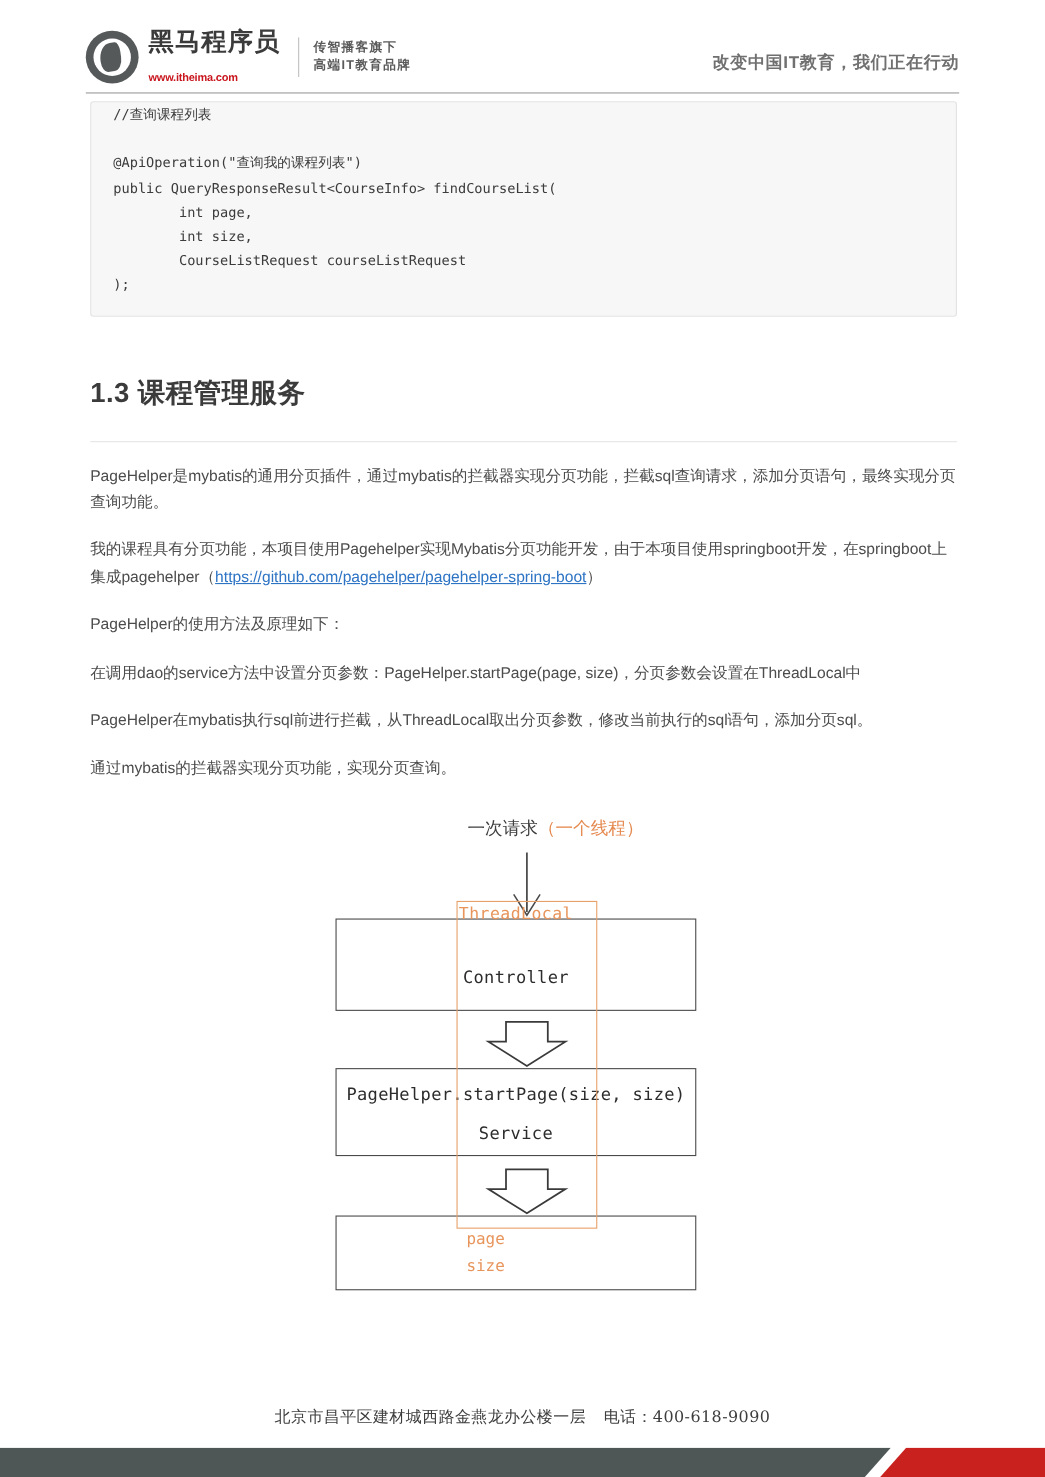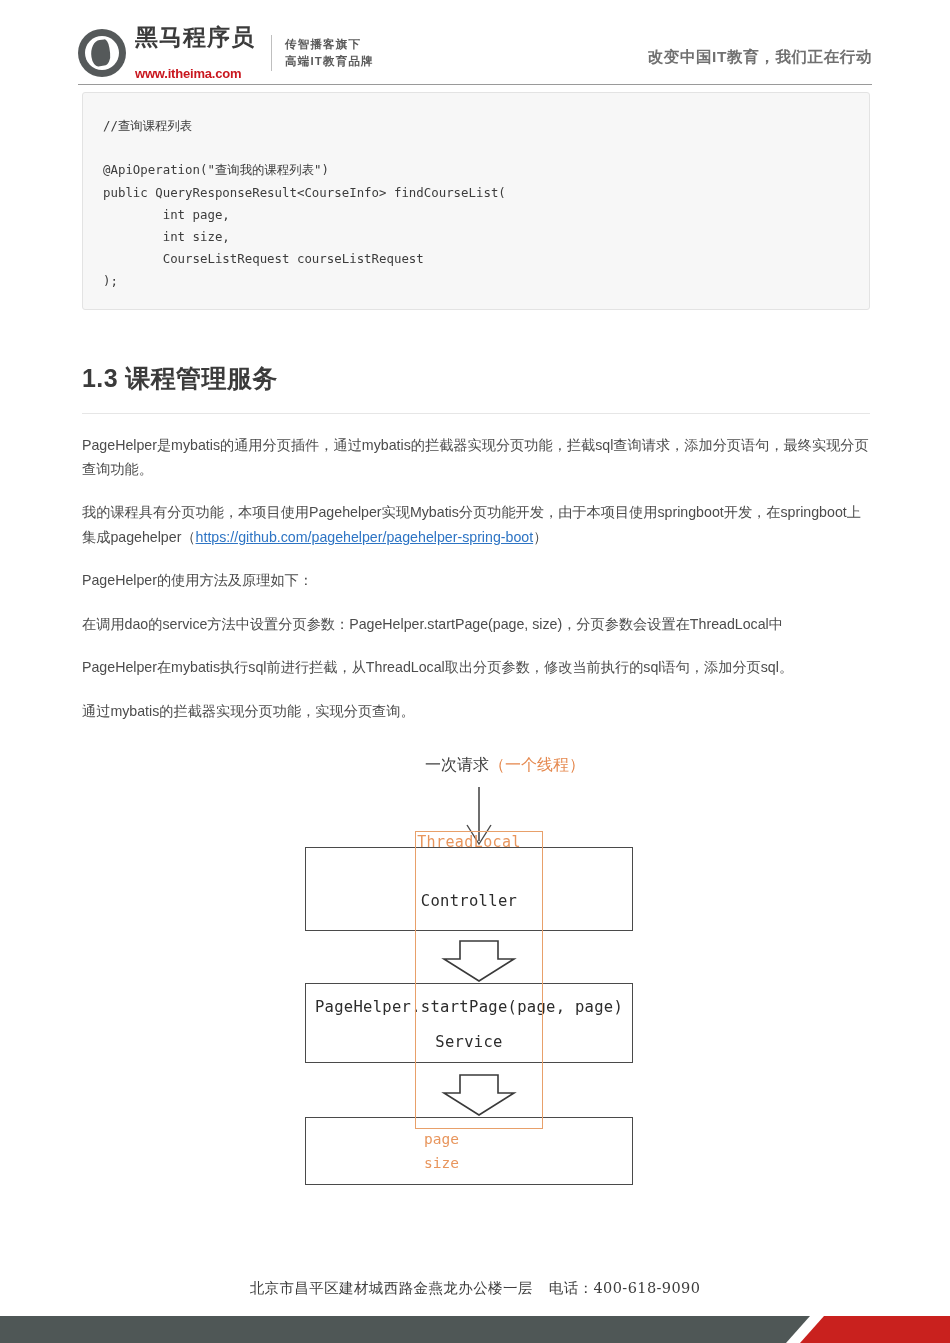--- a/index.html
+++ b/index.html
@@ -62,21 +62,21 @@
     justify-content: center;
     line-height: 1;
   }
   .logo-cn {
     font-size: 23px;
     font-weight: bold;
     color: #3b3b3b;
     letter-spacing: 1px;
   }
   .logo-url {
-    font-size: 13px;
+    font-size: 10px;
     font-weight: bold;
     color: #c9161e;
     letter-spacing: -0.2px;
     margin-top: 18px;
   }
   .logo-sep {
     width: 1px;
     height: 36px;
     background: #bfbfbf;
     margin: 0 13px 0 16px;
@@ -115,37 +115,37 @@
     left: 82px;
     top: 92px;
     width: 788px;
   }
 
   
   .code-block {
     background: #f7f7f7;
     border: 1px solid #e3e3e3;
     border-radius: 3px;
-    padding: 22px 20px 16px 20px;
+    padding: 0 20px 16px 20px;
     margin: 0;
     font-family: "DejaVu Sans Mono", "Liberation Mono", monospace;
     font-size: 12.4px;
     line-height: 1.79;
     color: #3c3c3c;
     white-space: pre;
     overflow: hidden;
   }
 
   
   h2.h-major {
     font-size: 25px;
     font-weight: bold;
     color: #3b3b3b;
     margin: 52px 0 2px 0;
-    padding: 0 0 18px 0;
+    padding: 0 0 28px 0;
     border-bottom: 1px solid #e6e6e6;
     letter-spacing: 0.4px;
   }
   h3.h-minor {
     font-size: 19.5px;
     font-weight: bold;
     color: #3b3b3b;
     margin: 23px 0 0 0;
     letter-spacing: 0.3px;
   }
@@ -342,21 +342,21 @@
     </svg>
 
     <div class="tl-band"></div>
     <div class="tl-label">ThreadLocal</div>
 
     <div class="box box-controller">
       <div class="box-line ctrl-label">Controller</div>
     </div>
 
     <div class="box box-service">
-      <div class="box-line svc-line1">PageHelper.startPage(page, page)</div>
+      <div class="box-line svc-line1">PageHelper.startPage(size, size)</div>
       <div class="box-line svc-line2">Service</div>
     </div>
 
     <div class="box box-dao">
       <div class="dao-kv dao-kv-page">page</div>
       <div class="dao-kv dao-kv-size">size</div>
     </div>
 
   </div>
 </div>

